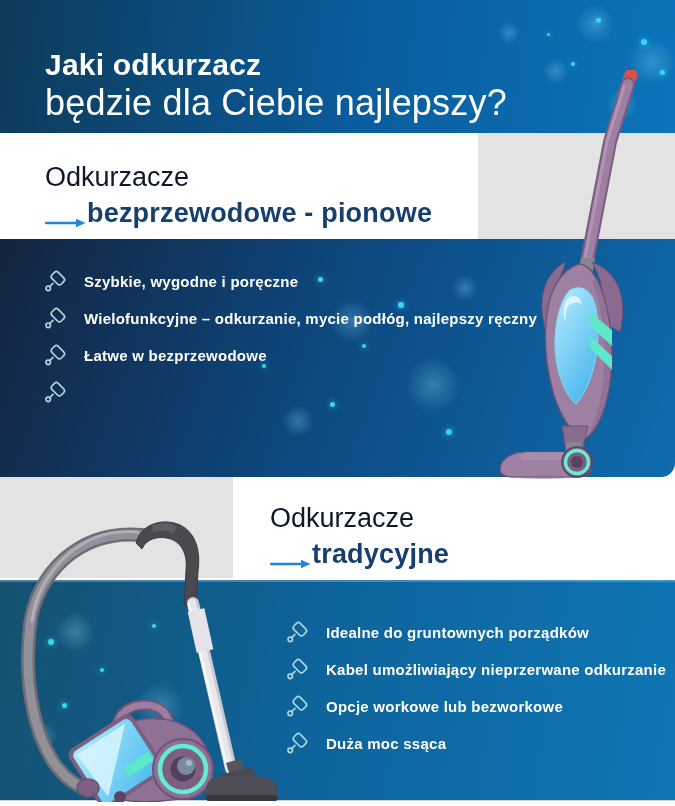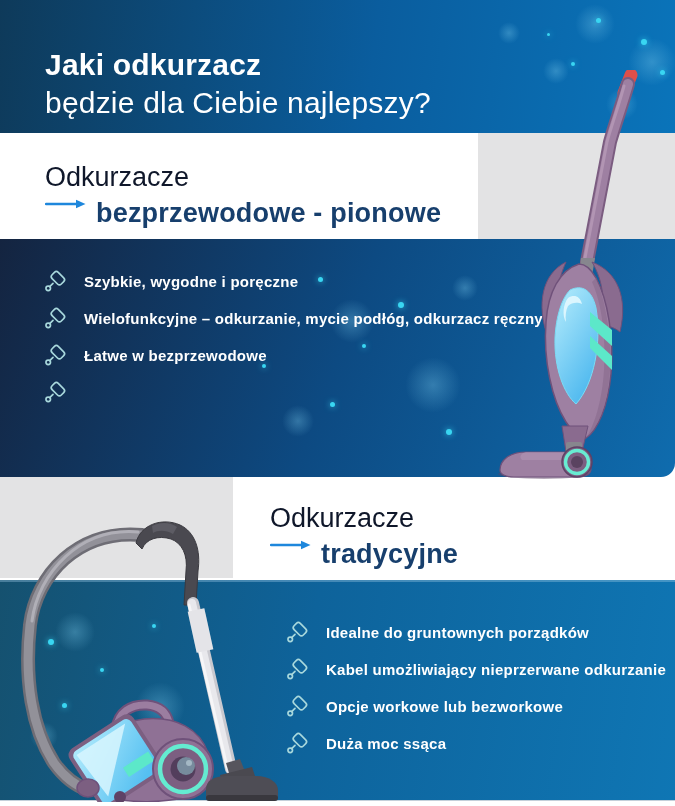--- a/index.html
+++ b/index.html
@@ -7,34 +7,34 @@
     position:relative;width:675px;height:806px;overflow:hidden;
     font-family:"Liberation Sans","DejaVu Sans",sans-serif;background:#fff;
   }
   .band{position:absolute;left:0;width:675px;}
 
   
   .band-header{top:0;height:133px;
     background:linear-gradient(97deg,#0e3a5a 0%,#0a5d9e 55%,#0a74ba 100%);}
   .title{position:absolute;left:45px;top:25px;color:#fff;}
   .title .t1{display:block;font-size:30px;font-weight:700;line-height:38px;letter-spacing:.2px;}
-  .title .t2{display:block;font-size:30px;font-weight:400;line-height:38px;letter-spacing:.2px;}
+  .title .t2{display:block;font-size:36px;font-weight:400;line-height:38px;letter-spacing:.2px;}
 
   
   .band-white1{top:133px;height:106px;background:#fff;}
   .gray-right{position:absolute;left:478px;top:0;width:197px;height:106px;background:#e3e3e4;}
   .band-white2{top:477px;height:103px;background:#fff;}
   .gray-left{position:absolute;left:0;top:0;width:233px;height:101px;background:#e3e3e4;}
 
   
   .sec-heading{position:absolute;}
   .heading-1{left:45px;top:29px;}
   .heading-2{left:270px;top:26px;}
   .h-top{font-size:27px;font-weight:400;color:#0f172a;line-height:31px;}
-  .h-line2{display:flex;align-items:flex-start;gap:9px;margin-top:5px;}
+  .h-line2{display:flex;align-items:flex-end;margin-top:5px;}
   .h-bold{font-size:27px;font-weight:700;color:#173f6d;letter-spacing:.2px;}
   .arrow-icon{flex:0 0 auto;}
 
   
   .band-blue1{top:239px;height:238px;border-radius:0 0 14px 0;
     background:linear-gradient(110deg,#142440 0%,#0d4a82 50%,#0f6cae 100%);}
   .band-blue2{top:580px;height:220px;
     background:linear-gradient(100deg,#15516f 0%,#0e639b 45%,#0f76b4 100%);
     border-top:2px solid rgba(170,205,228,.35);}
   .feature-list{list-style:none;margin:0;padding:0;position:absolute;}
@@ -122,21 +122,21 @@
       <li>
         <span class="bullet">
           <svg viewBox="0 0 26 26">
               <g fill="none" stroke="currentColor" stroke-width="1.6" stroke-linecap="round" stroke-linejoin="round">
                 <rect x="9" y="5.6" width="12.6" height="8.4" rx="2.6" transform="rotate(45 15.3 9.8)"></rect>
                 <path d="M10.6 14.8 L7.4 18"></path>
                 <circle cx="6" cy="19.6" r="2.2"></circle>
               </g>
             </svg>
         </span>
-        <span class="feature-label">Wielofunkcyjne – odkurzanie, mycie podłóg, odkurzacz ręczny</span>
+        <span class="feature-label">Wielofunkcyjne – odkurzanie, mycie podłóg, najlepszy ręczny</span>
       </li>
       <li>
         <span class="bullet">
           <svg viewBox="0 0 26 26">
               <g fill="none" stroke="currentColor" stroke-width="1.6" stroke-linecap="round" stroke-linejoin="round">
                 <rect x="9" y="5.6" width="12.6" height="8.4" rx="2.6" transform="rotate(45 15.3 9.8)"></rect>
                 <path d="M10.6 14.8 L7.4 18"></path>
                 <circle cx="6" cy="19.6" r="2.2"></circle>
               </g>
             </svg>

